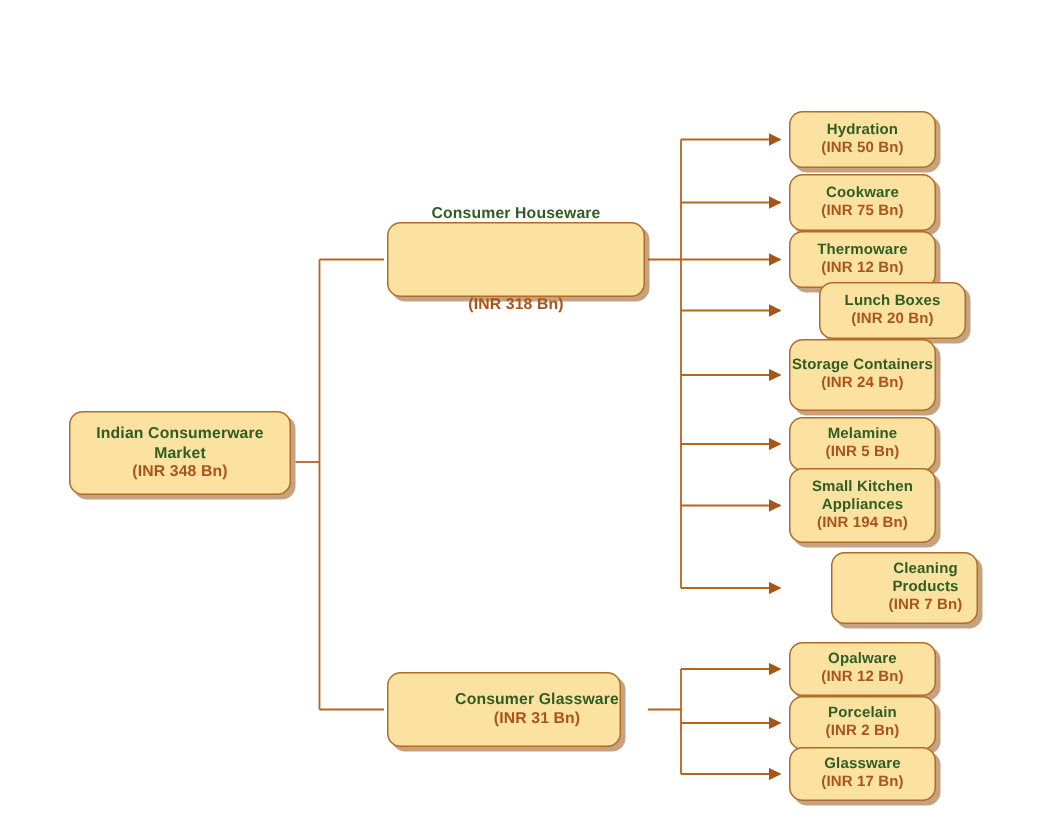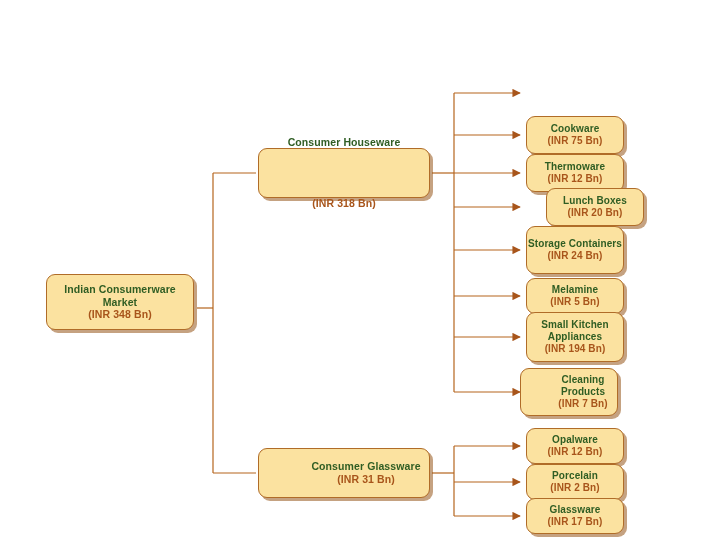--- a/index.html
+++ b/index.html
@@ -93,20 +93,24 @@
   <div class="node lvl-root" style="left:46px; top:274px; width:148px; height:56px;">
     <span class="n-title">Indian Consumerware Market</span>
     <span class="n-value">(INR 348 Bn)</span>
   </div>
 
   <div class="node lvl-mid" style="left:258px; top:148px; width:172px; height:50px;gap:48px;">
     <span class="n-title">Consumer Houseware</span>
     <span class="n-value">(INR 318 Bn)</span>
   </div>
 
+  <div class="node lvl-leaf" style="left:526px; top:74px; width:98px; height:38px;">
+    <span class="n-title">Hydration</span>
+    <span class="n-value">(INR 50 Bn)</span>
+  </div>
   <div class="node lvl-leaf" style="left:526px; top:116px; width:98px; height:38px;">
     <span class="n-title">Cookware</span>
     <span class="n-value">(INR 75 Bn)</span>
   </div>
   <div class="node lvl-leaf" style="left:526px; top:154px; width:98px; height:38px;">
     <span class="n-title">Thermoware</span>
     <span class="n-value">(INR 12 Bn)</span>
   </div>
   <div class="node lvl-leaf" style="left:526px; top:188px; width:98px; height:38px;margin-left:20px;">
     <span class="n-title">Lunch Boxes</span>
@@ -117,26 +121,26 @@
     <span class="n-value">(INR 24 Bn)</span>
   </div>
   <div class="node lvl-leaf" style="left:526px; top:278px; width:98px; height:36px;">
     <span class="n-title">Melamine</span>
     <span class="n-value">(INR 5 Bn)</span>
   </div>
   <div class="node lvl-leaf" style="left:526px; top:312px; width:98px; height:50px;">
     <span class="n-title">Small Kitchen Appliances</span>
     <span class="n-value">(INR 194 Bn)</span>
   </div>
-  <div class="node lvl-leaf" style="left:520px; top:368px; width:98px; height:48px;padding-left:28px;">
+  <div class="node lvl-leaf" style="left:554px; top:368px; width:98px; height:48px;padding-left:28px;">
     <span class="n-title">Cleaning Products</span>
     <span class="n-value">(INR 7 Bn)</span>
   </div>
 
-  <div class="node lvl-mid" style="left:258px; top:448px; width:172px; height:50px;padding-left:44px;">
+  <div class="node lvl-mid" style="left:258px; top:448px; width:156px; height:50px;padding-left:44px;">
     <span class="n-title">Consumer Glassware</span>
     <span class="n-value">(INR 31 Bn)</span>
   </div>
 
   <div class="node lvl-leaf" style="left:526px; top:428px; width:98px; height:36px;">
     <span class="n-title">Opalware</span>
     <span class="n-value">(INR 12 Bn)</span>
   </div>
   <div class="node lvl-leaf" style="left:526px; top:464px; width:98px; height:36px;">
     <span class="n-title">Porcelain</span>

